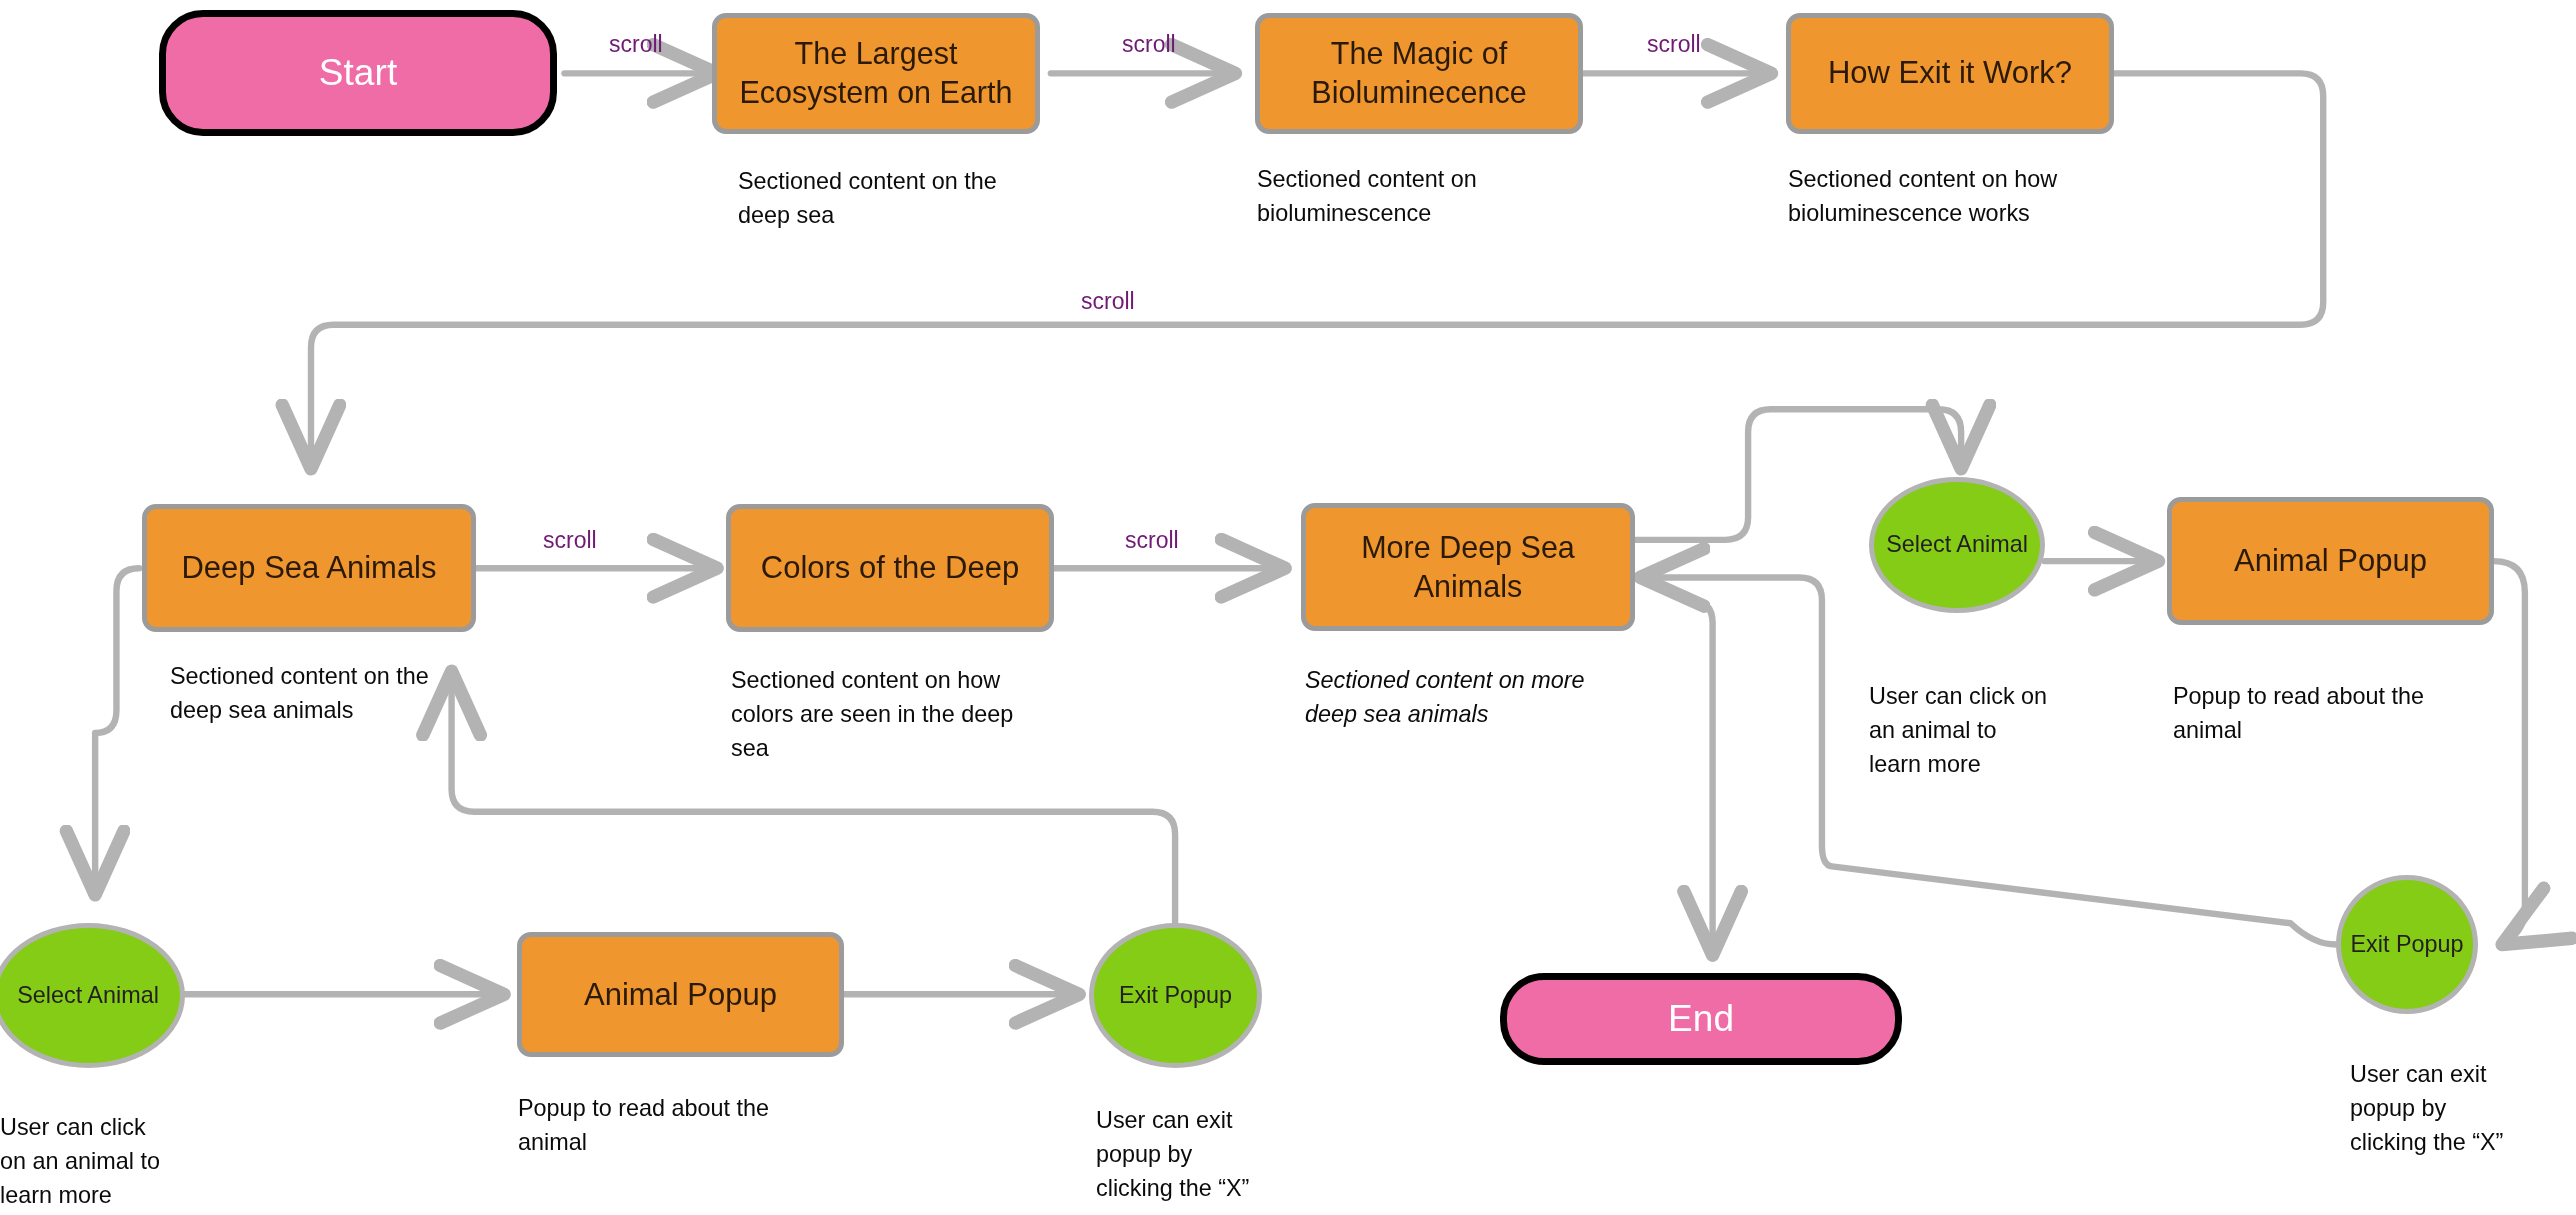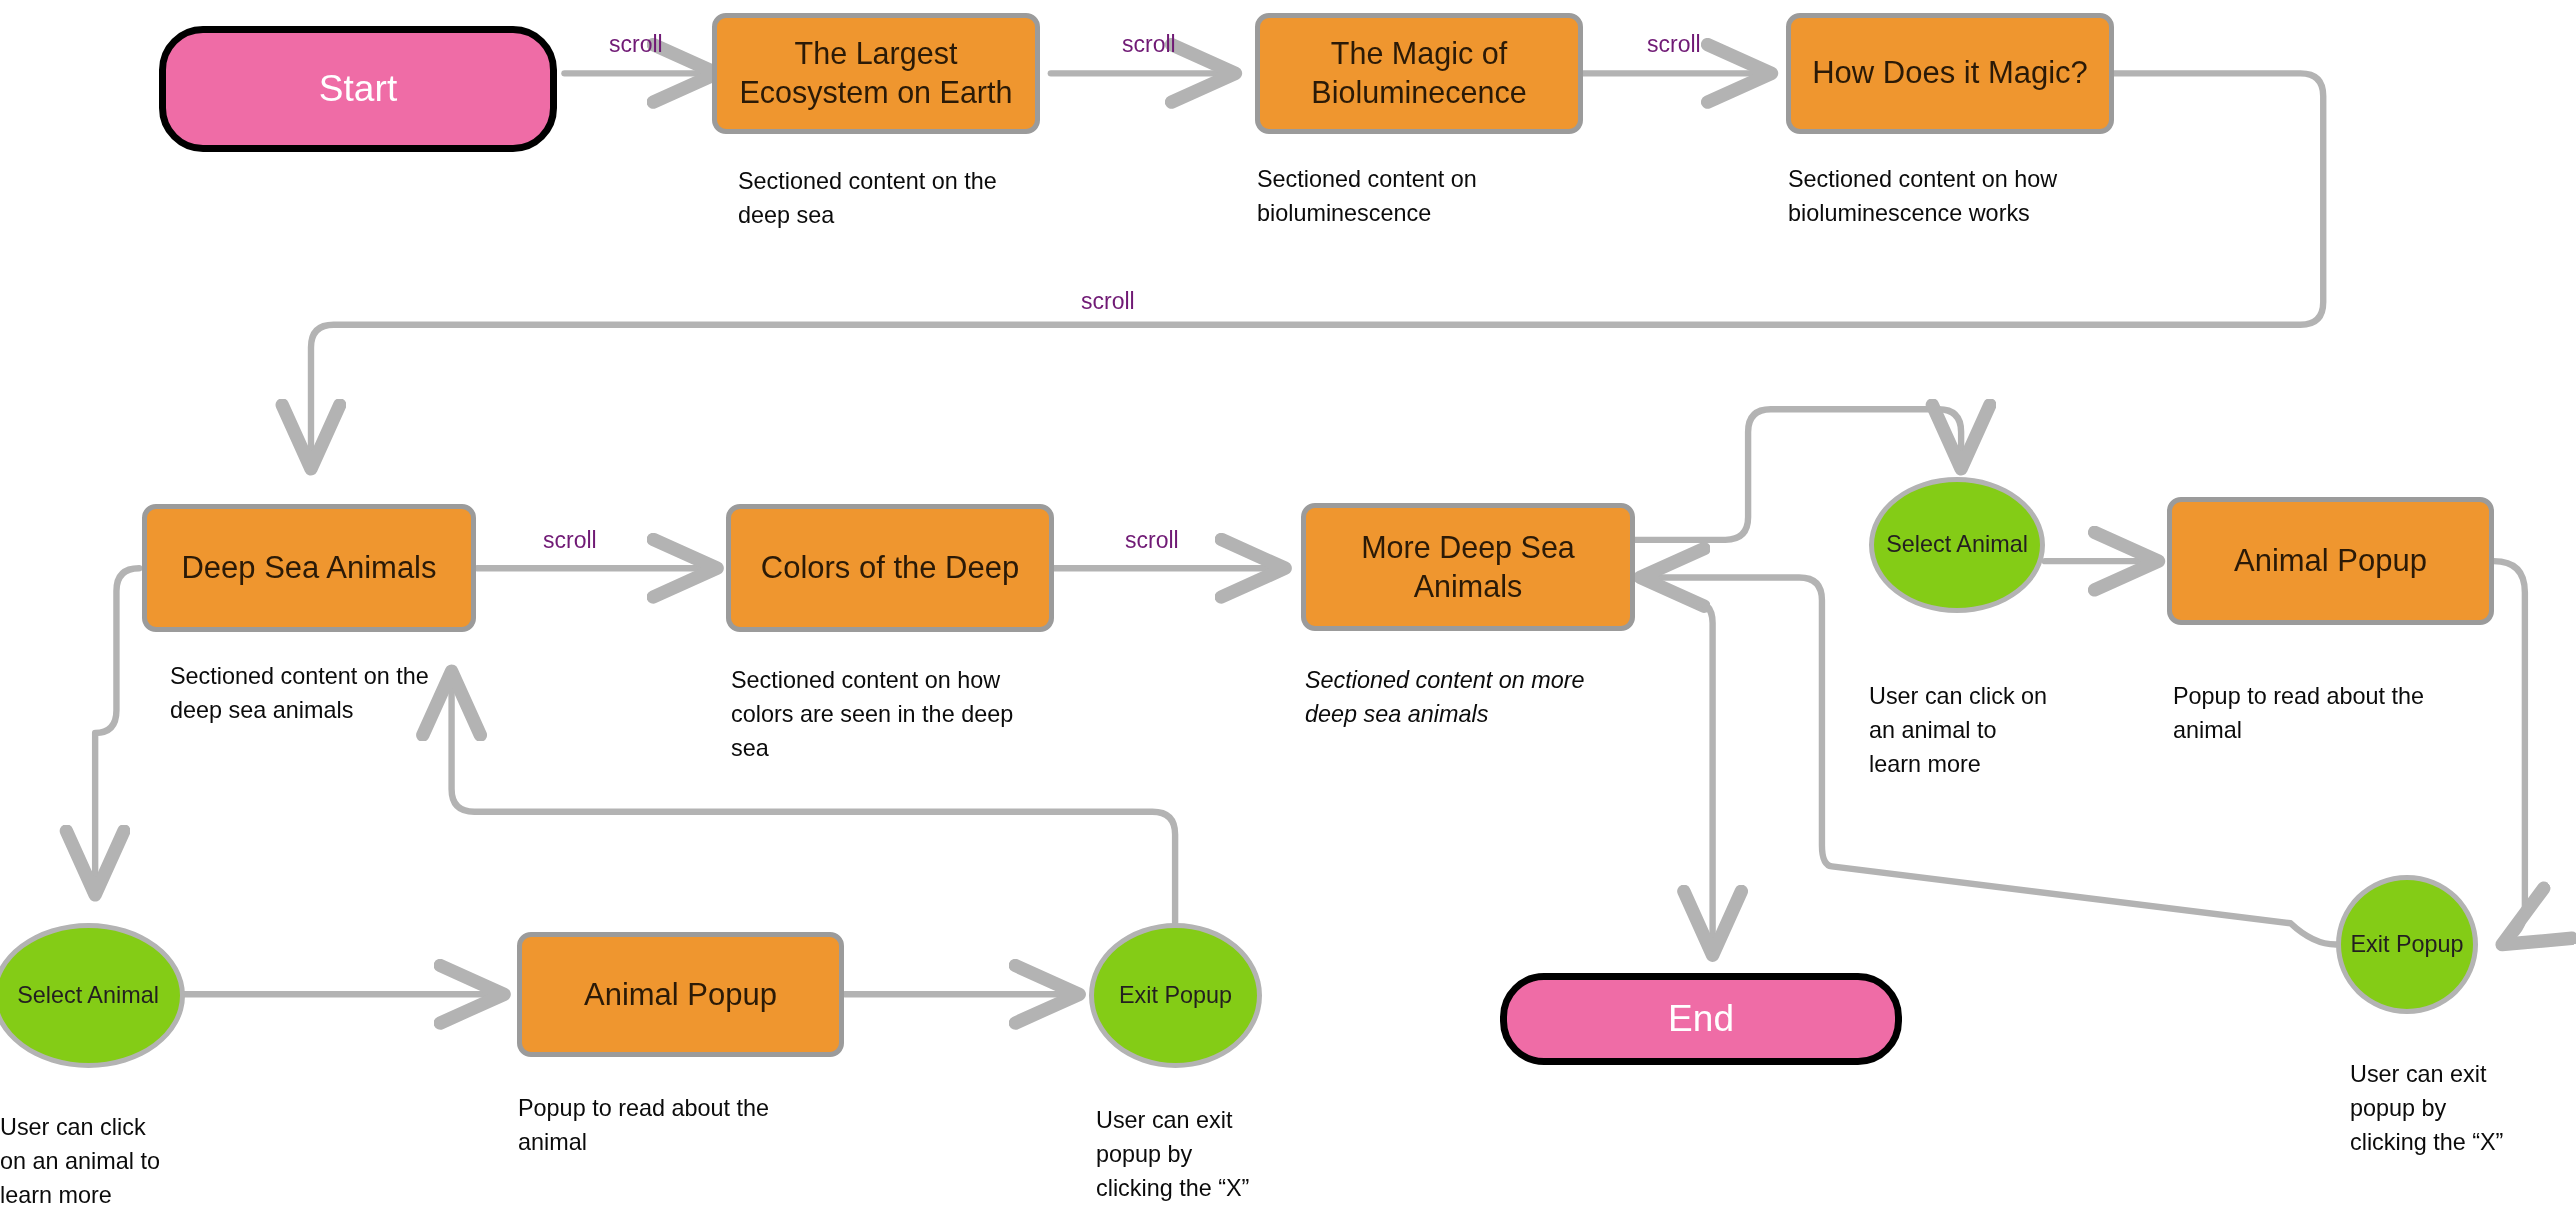--- a/index.html
+++ b/index.html
@@ -125,34 +125,34 @@
 
       <path d="M258,1400 L710,1400" marker-end="url(#ah)"></path>
 
       <path d="M1190,1400 L1520,1400" marker-end="url(#ah)"></path>
 
       <path d="M1655,1330 L1655,1175 Q1655,1143 1623,1143 L668,1143
                Q636,1143 636,1111 L636,945" marker-end="url(#ah)"></path>
     </g>
   </svg>
 
-  <div class="node terminator" style="left:159px; top:26px; width:398px; height:126px;">
+  <div class="node terminator" style="left:159px; top:10px; width:398px; height:126px;">
     <span>Start</span>
   </div>
 
   <div class="node process two-line" style="left:712px; top:12.8px; width:328px; height:121px;">
     <span>The Largest Ecosystem on Earth</span>
   </div>
 
   <div class="node process two-line" style="left:1255px; top:12.8px; width:328px; height:121px;">
     <span>The Magic of Bioluminecence</span>
   </div>
 
   <div class="node process" style="left:1786px; top:12.8px; width:328px; height:121px;">
-    <span>How Does it Magic?</span>
+    <span>How Exit it Work?</span>
   </div>
 
   <div class="node process" style="left:142px; top:504px; width:334px; height:128px;">
     <span>Deep Sea Animals</span>
   </div>
 
   <div class="node process" style="left:726px; top:504px; width:328px; height:128px;">
     <span>Colors of the Deep</span>
   </div>
 

